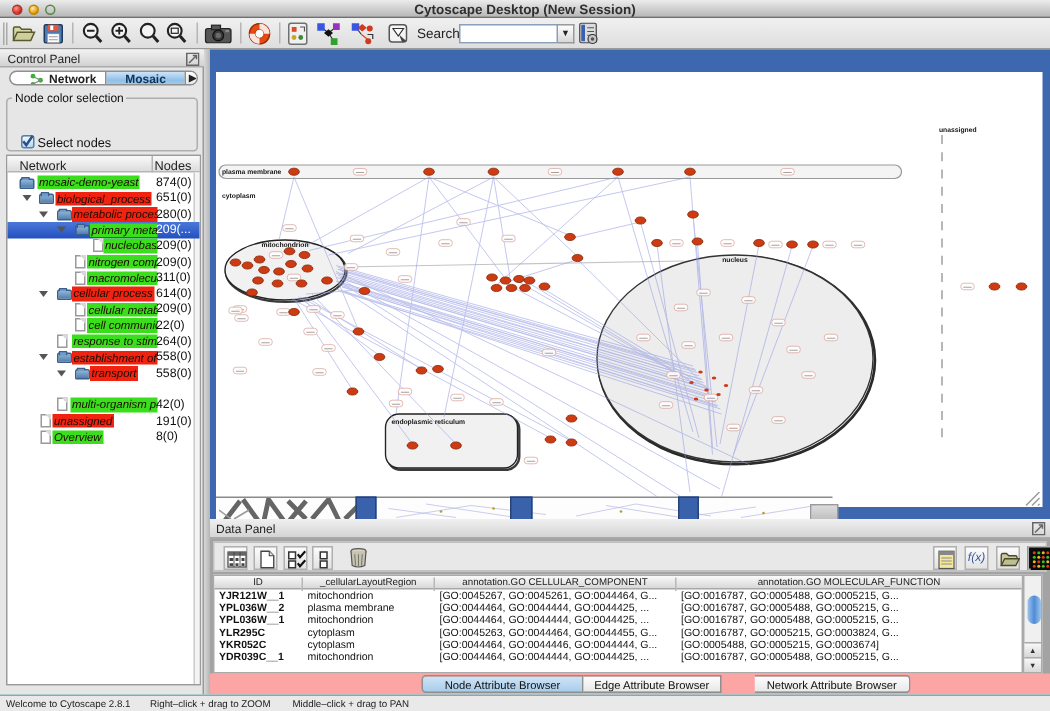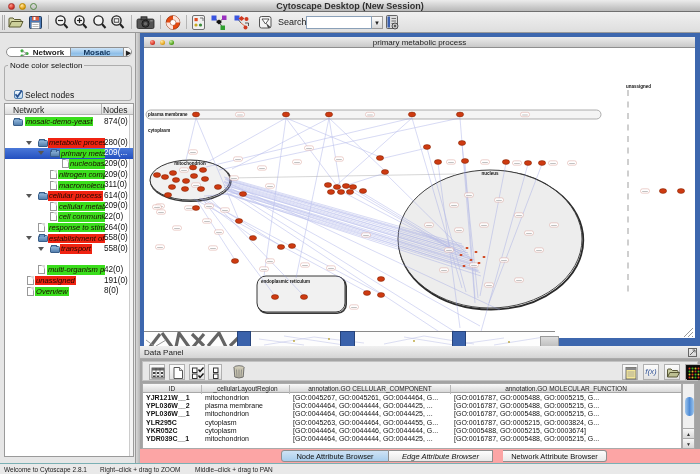--- a/index.html
+++ b/index.html
@@ -156,20 +156,27 @@
   <rect x="1.5" y="1.5" width="11" height="13" rx="1" fill="#dcdcdc" stroke="#444" stroke-width="0.8"></rect>
   <rect x="2.5" y="2.5" width="2.5" height="11" fill="#3a60b0"></rect>
   <line x1="6.5" y1="4.5" x2="11" y2="4.5" stroke="#555" stroke-width="0.8"></line>
   <line x1="6.5" y1="7" x2="11" y2="7" stroke="#555" stroke-width="0.8"></line>
   <line x1="6.5" y1="9.5" x2="11" y2="9.5" stroke="#555" stroke-width="0.8"></line>
   <circle cx="10" cy="12" r="3" fill="#c8c8c8" stroke="#333" stroke-width="0.8"></circle>
   <circle cx="10" cy="12" r="1.2" fill="#555"></circle>
 </svg>
 </div>
 <div class="abs" id="cpanel">
+<div class="abs" id="cphead">
+      <span>Control Panel</span>
+  <svg class="abs" style="left:124px;top:2px" width="9" height="9" viewBox="0 0 9 9">
+        <rect x="0.5" y="0.5" width="8" height="8" fill="none" stroke="#666" stroke-width="1"></rect>
+        <path d="M2 7 L7 2 M4.5 2 L7 2 L7 4.5" fill="none" stroke="#666" stroke-width="1"></path>
+      </svg>
+</div>
 <div class="abs" id="cptabs">
   <div class="seg" style="left:0;width:63px;">
     <svg style="position:absolute;left:13px;top:1px" width="9" height="9" viewBox="0 0 9 9">
           <circle cx="2" cy="1.8" r="1.6" fill="#3ab03a"></circle>
           <circle cx="2" cy="7.2" r="1.6" fill="#3ab03a"></circle>
           <circle cx="7" cy="4.5" r="1.6" fill="#3ab03a"></circle>
           <path d="M2 2 L7 4.5 L2 7" fill="none" stroke="#888" stroke-width="0.8"></path>
         </svg>
     <span style="margin-left:20px">Network</span>
   </div>
@@ -190,20 +197,26 @@
         <span style="position:absolute;left:98px;top:0.5px">Nodes</span>
   <div style="position:absolute;left:96px;top:0;width:1px;height:11px;background:#b5b5b5"></div>
       </div>
   <div class="abs" style="left:124px;top:11px;width:4px;height:341px;background:#f4f4f4;border-left:1px solid #ccc;"></div>
   <div id="treerows" class="abs" style="left:0;top:12.5px;width:128px;height:343px;">
 <div class="trow" style="top:0.0px;">
           <div class="fold" style="left:8px"></div>
           <span class="lbl grn" style="left:20px;max-width:80px">mosaic-demo-yeast</span>
           <span class="num" style="">874(0)</span>
         </div>
+<div class="trow" style="top:10.6px;">
+          <div class="arr" style="left:10px"></div>
+          <div class="fold" style="left:21px"></div>
+          <span class="lbl red" style="left:32px;max-width:68px">biological_process</span>
+          <span class="num" style="">651(0)</span>
+        </div>
 <div class="trow" style="top:21.2px;">
           <div class="arr" style="left:21px"></div>
           <div class="fold" style="left:33px"></div>
           <span class="lbl red" style="left:43px;max-width:57px">metabolic process</span>
           <span class="num" style="">280(0)</span>
         </div>
 <div class="trow" style="top:31.8px;background:linear-gradient(#4a78d8,#2450c0);">
           <div class="arr" style="left:33px"></div>
           <div class="fold" style="left:45px"></div>
           <span class="lbl grn" style="left:55px;max-width:45px">primary metabo</span>
@@ -270,26 +283,20 @@
 <div class="trow" style="top:169.6px;">
           <div class="file" style="left:22px"></div>
           <span class="lbl grn" style="left:30px;max-width:70px">Overview</span>
           <span class="num" style="">8(0)</span>
         </div>
 </div>
 </div>
 </div>
 <div class="abs" style="left:136px;top:33px;width:4px;height:430px;background:linear-gradient(90deg,#d8d8d8,#b5b5b5);"></div>
 <div class="abs" id="netwin">
-  <div class="abs" id="nettitle">
-    <div class="dot" style="left:6px;top:3px;width:5px;height:5px;background:radial-gradient(circle at 35% 30%,#ff9a8a,#d93a2b 60%,#8e1306);"></div>
-    <div class="dot" style="left:15.5px;top:3px;width:5px;height:5px;background:radial-gradient(circle at 35% 30%,#ffe9a8,#e8a820 60%,#9a6a00);"></div>
-    <div class="dot" style="left:25px;top:3px;width:5px;height:5px;background:radial-gradient(circle at 35% 30%,#c8f0a8,#58a822 60%,#2a6a00);"></div>
-    <div class="t">primary metabolic process</div>
-  </div>
   <div class="abs" id="netcanvas">
       <svg width="551" height="290" viewBox="0 0 551 290" style="position:absolute;left:0;top:0">
         <rect x="2" y="62" width="455" height="9" rx="4.5" fill="#f4f4f4" stroke="#999" stroke-width="0.8"></rect>
         <ellipse cx="46.8" cy="133" rx="40.3" ry="20.3" fill="none" stroke="#3a3a3a" stroke-width="1.4"></ellipse>
         <ellipse cx="46" cy="132" rx="40" ry="20" fill="#f1f1f1" stroke="#222" stroke-width="0.9"></ellipse>
         <ellipse cx="347" cy="192.2" rx="92.3" ry="69.3" fill="none" stroke="#2a2a2a" stroke-width="1.8"></ellipse>
         <ellipse cx="346" cy="191" rx="92" ry="69" fill="#ededed" stroke="#333" stroke-width="0.9"></ellipse>
         <rect x="114.2" y="229.2" width="88" height="36" rx="9" fill="none" stroke="#3a3a3a" stroke-width="1.6"></rect>
         <rect x="113" y="228" width="88" height="36" rx="9" fill="#f1f1f1" stroke="#222" stroke-width="0.9"></rect>
         <line x1="86" y1="130" x2="312" y2="126" stroke="#c4c4c4" stroke-width="0.7"></line>
@@ -698,20 +705,20 @@
       </div>
 </div>
 <div class="abs" id="dscroll">
   <div class="abs" style="left:1.5px;top:13px;width:9px;height:19px;border-radius:4.5px;background:linear-gradient(90deg,#9ec5ec,#4f8cd6 50%,#9ec5ec);"></div>
   <div class="abs" style="left:0;top:44px;width:11px;height:10px;background:linear-gradient(#f8f8f8,#d8d8d8);border-top:1px solid #aaa;font-size:5px;text-align:center;line-height:10px;color:#333;">▲</div>
   <div class="abs" style="left:0;top:54px;width:11px;height:10px;background:linear-gradient(#f8f8f8,#d8d8d8);border-top:1px solid #aaa;font-size:5px;text-align:center;line-height:10px;color:#333;">▼</div>
 </div>
 </div>
 <div class="abs" id="btabs">
   <div class="btab" style="left:141px;width:108px;background:linear-gradient(#cfe3f5,#a8cdec);border-radius:3px 0 0 3px;">Node Attribute Browser</div>
-  <div class="btab" style="left:249px;width:104px;border-left:none;font-style:italic;">Edge Attribute Browser</div>
+  <div class="btab" style="left:249px;width:92px;border-left:none;">Edge Attribute Browser</div>
   <div class="btab" style="left:363px;width:104px;border-left:none;border-radius:0 3px 3px 0;">Network Attribute Browser</div>
 </div>
 <div class="abs" id="statusbar">
   <span class="abs" style="left:4px;top:2px;">Welcome to Cytoscape 2.8.1</span>
   <span class="abs" style="left:100px;top:2px;">Right–click + drag to ZOOM</span>
   <span class="abs" style="left:195px;top:2px;">Middle–click + drag to PAN</span>
 </div>
 
 </body></html>

